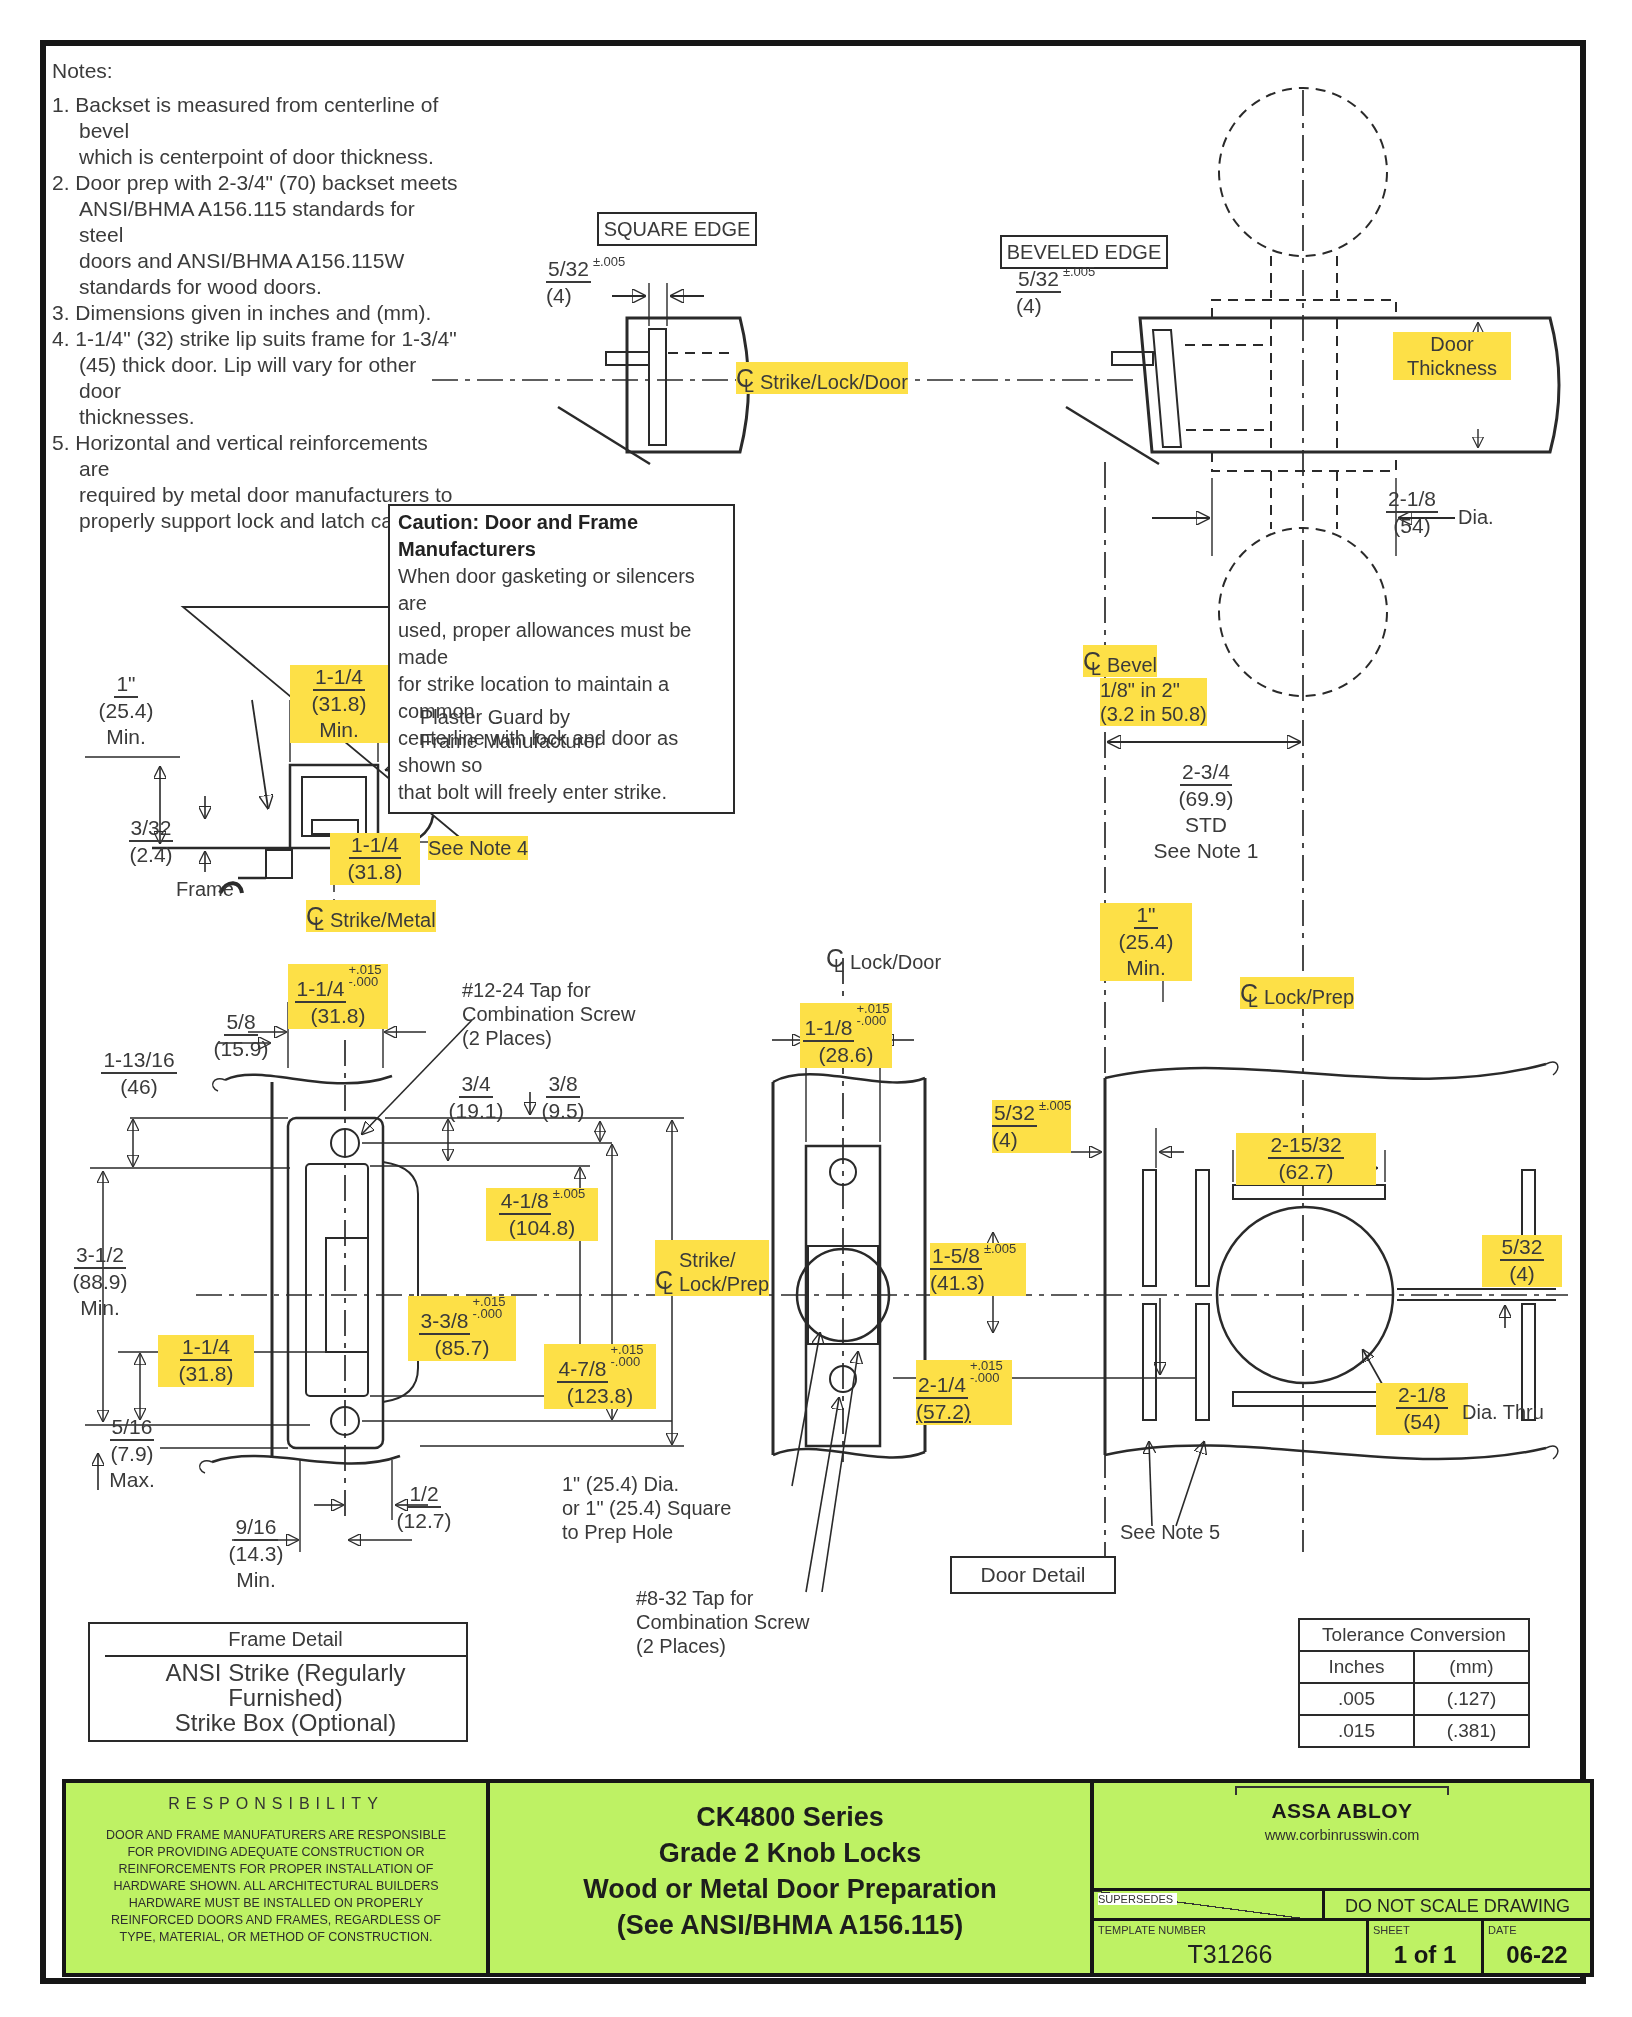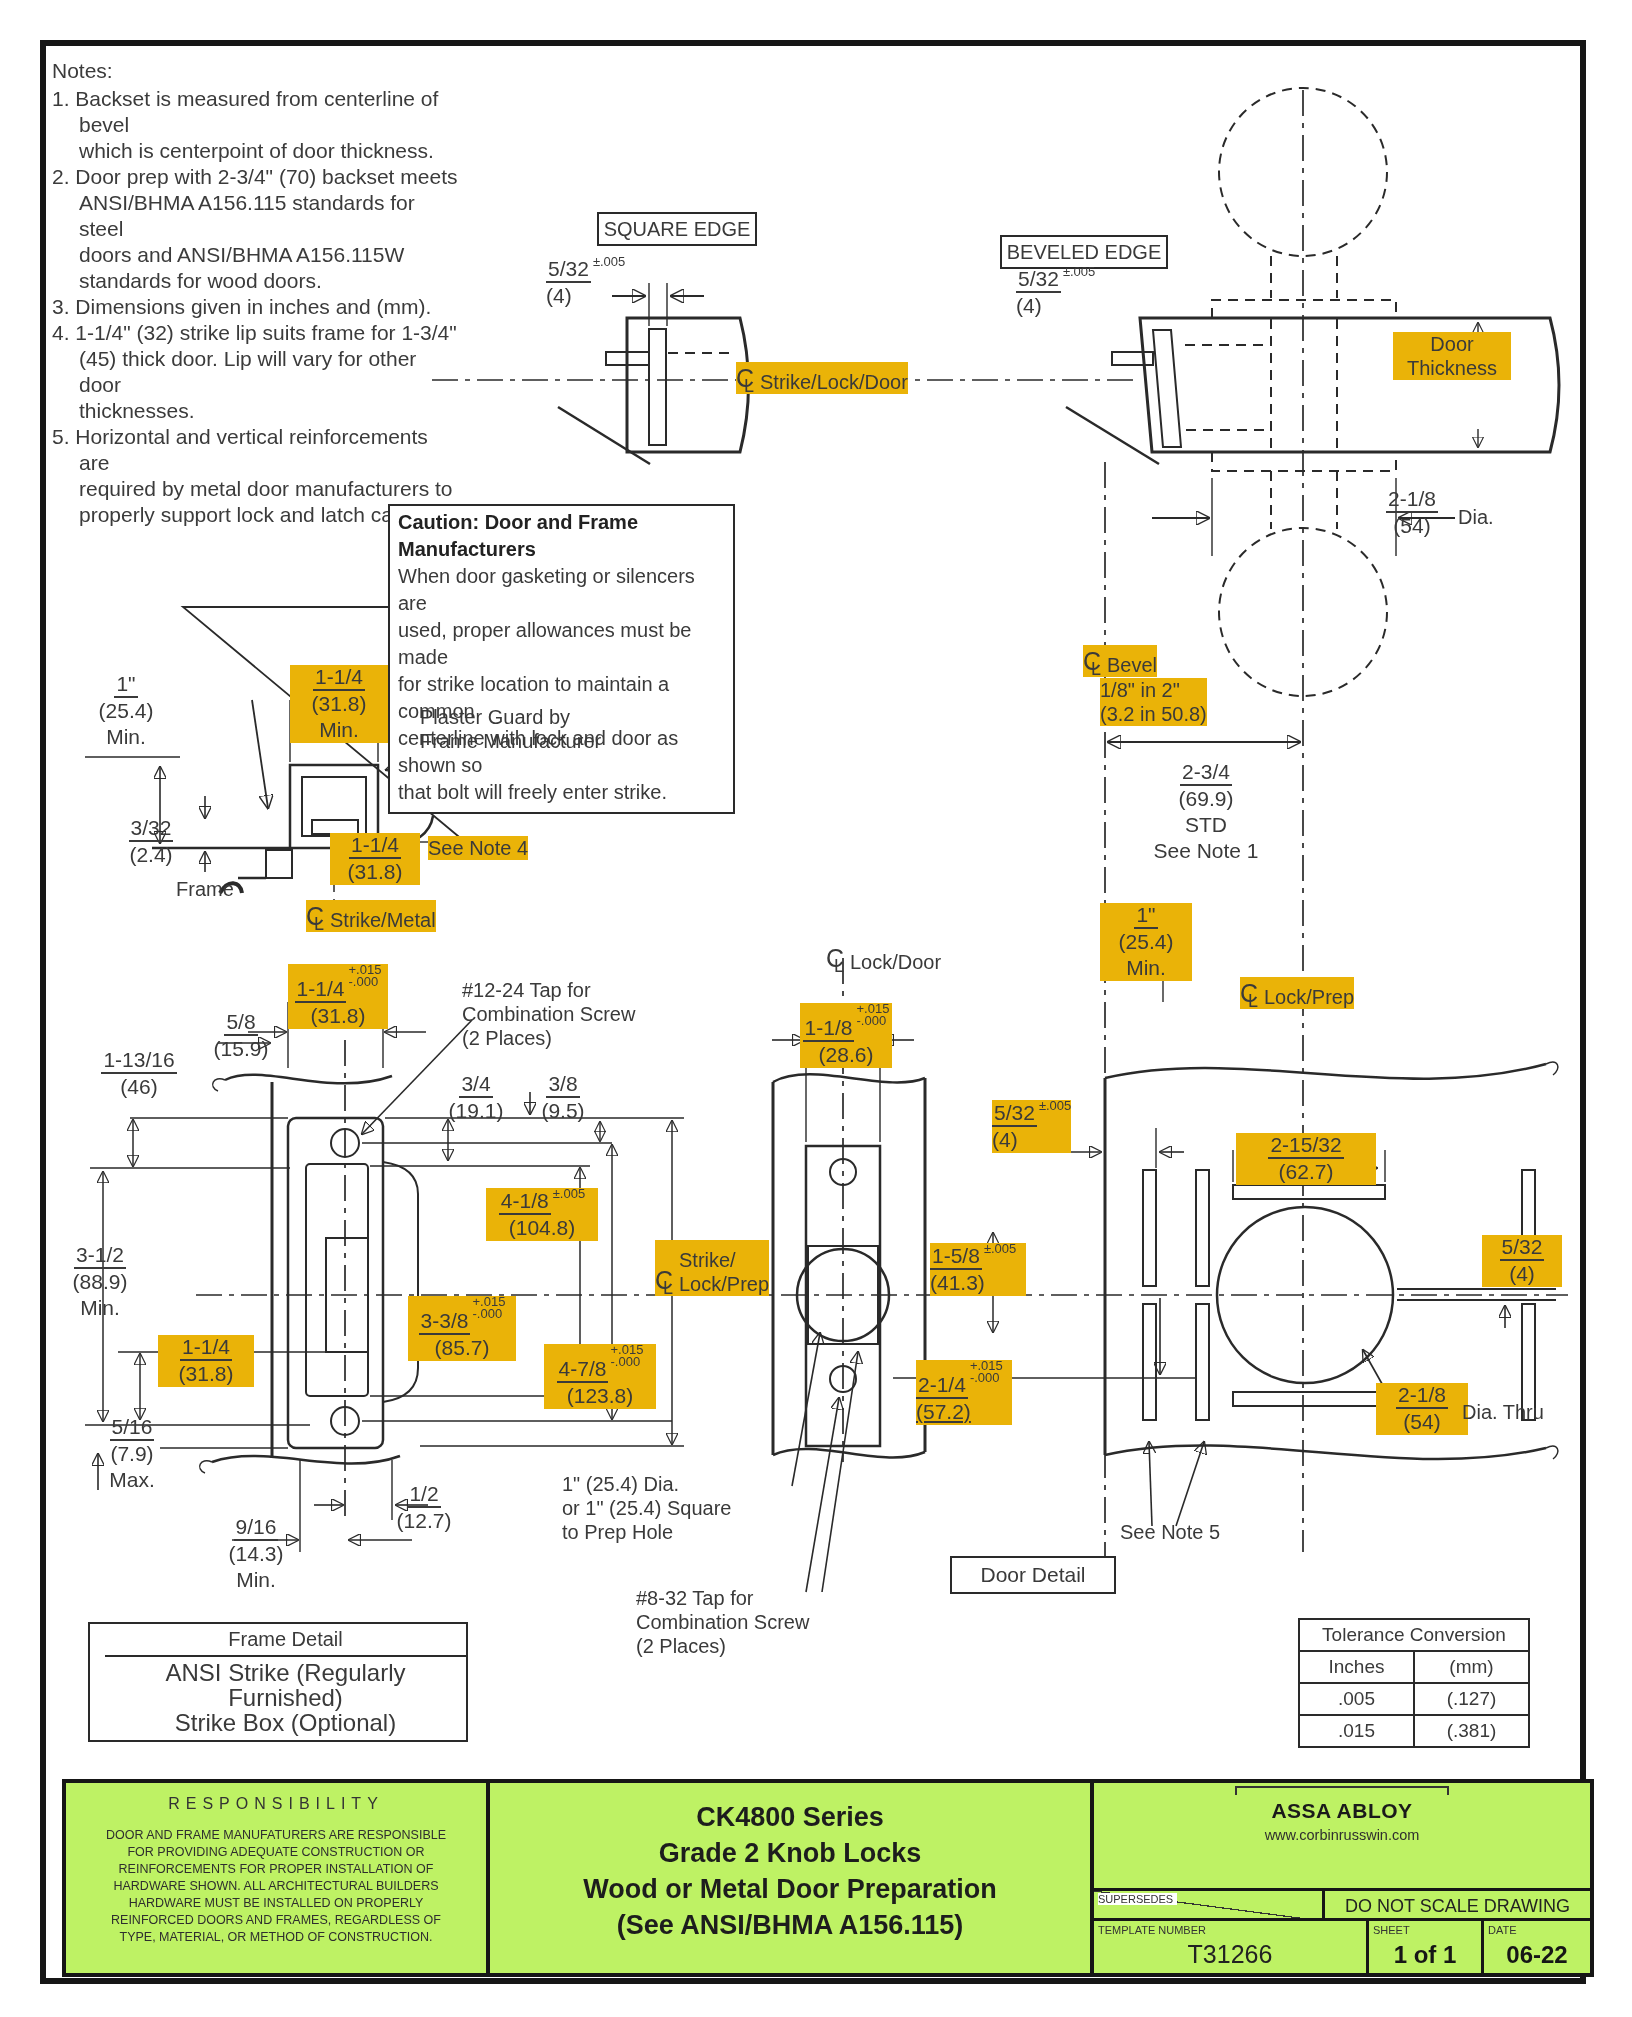--- a/index.html
+++ b/index.html
@@ -6,30 +6,30 @@
   #page{position:relative;width:1632px;height:2017px;background:#fff;overflow:hidden;
         font-family:"Liberation Sans",sans-serif;color:#3a3a3a;}
   .pborder{position:absolute;left:40px;top:40px;width:1546px;height:1944px;border:6px solid #161616;box-sizing:border-box;}
   svg.art{position:absolute;left:0;top:0;}
   svg.art path,svg.art rect,svg.art circle,svg.art polygon{stroke:#2a2a2a;fill:none;}
   .dsh{stroke-dasharray:10 7;}
   .cl{stroke-dasharray:26 7 5 7;stroke-width:1.7;}
   .thin{stroke-width:1.4;}
   
   .notes{position:absolute;left:52px;top:58px;width:412px;font-size:21px;line-height:26px;color:#3b3b3b;}
-  .notes-title{margin-bottom:2px;}
+  .notes-title{margin-bottom:8px;}
   .note{padding-left:27px;text-indent:-27px;white-space:pre-line;}
   
   .caution{position:absolute;left:388px;top:504px;width:347px;border:2.5px solid #2a2a2a;box-sizing:border-box;background:#fff;padding:3px 8px 6px 8px;font-size:20px;line-height:27px;}
   .caution-title{font-weight:bold;color:#222;}
   .caution-body{white-space:pre-line;}
   
   .lbl{position:absolute;font-size:20px;line-height:24px;white-space:pre-line;color:#3a3a3a;}
   .lbl.ctr{text-align:center;}
-  .lbl.wbg{background:#eab308;}
+  .lbl.wbg{background:#fde047;}
   .lbl.boxed{border:2px solid #2a2a2a;background:#fff;text-align:center;padding:3px 4px;font-size:20px;box-sizing:border-box;white-space:nowrap;}
   .din{display:inline-block;border-bottom:2px solid #3a3a3a;padding:0 2px 1px 2px;font-size:21px;line-height:23px;}
   .tol{display:inline-block;font-size:13px;line-height:12px;vertical-align:10px;white-space:pre;margin-left:2px;text-align:left;}
   .dmm{font-size:21px;line-height:26px;}
   .dex{font-size:21px;line-height:26px;}
   .clsym{display:inline-block;position:relative;width:20px;margin-right:4px;}
   .clsym .cc{font-size:25px;line-height:25px;}
   .clsym .ll{position:absolute;left:8px;top:8px;font-size:18px;}
   .cltxt{display:inline-block;vertical-align:-2px;padding-top:8px;}
   

